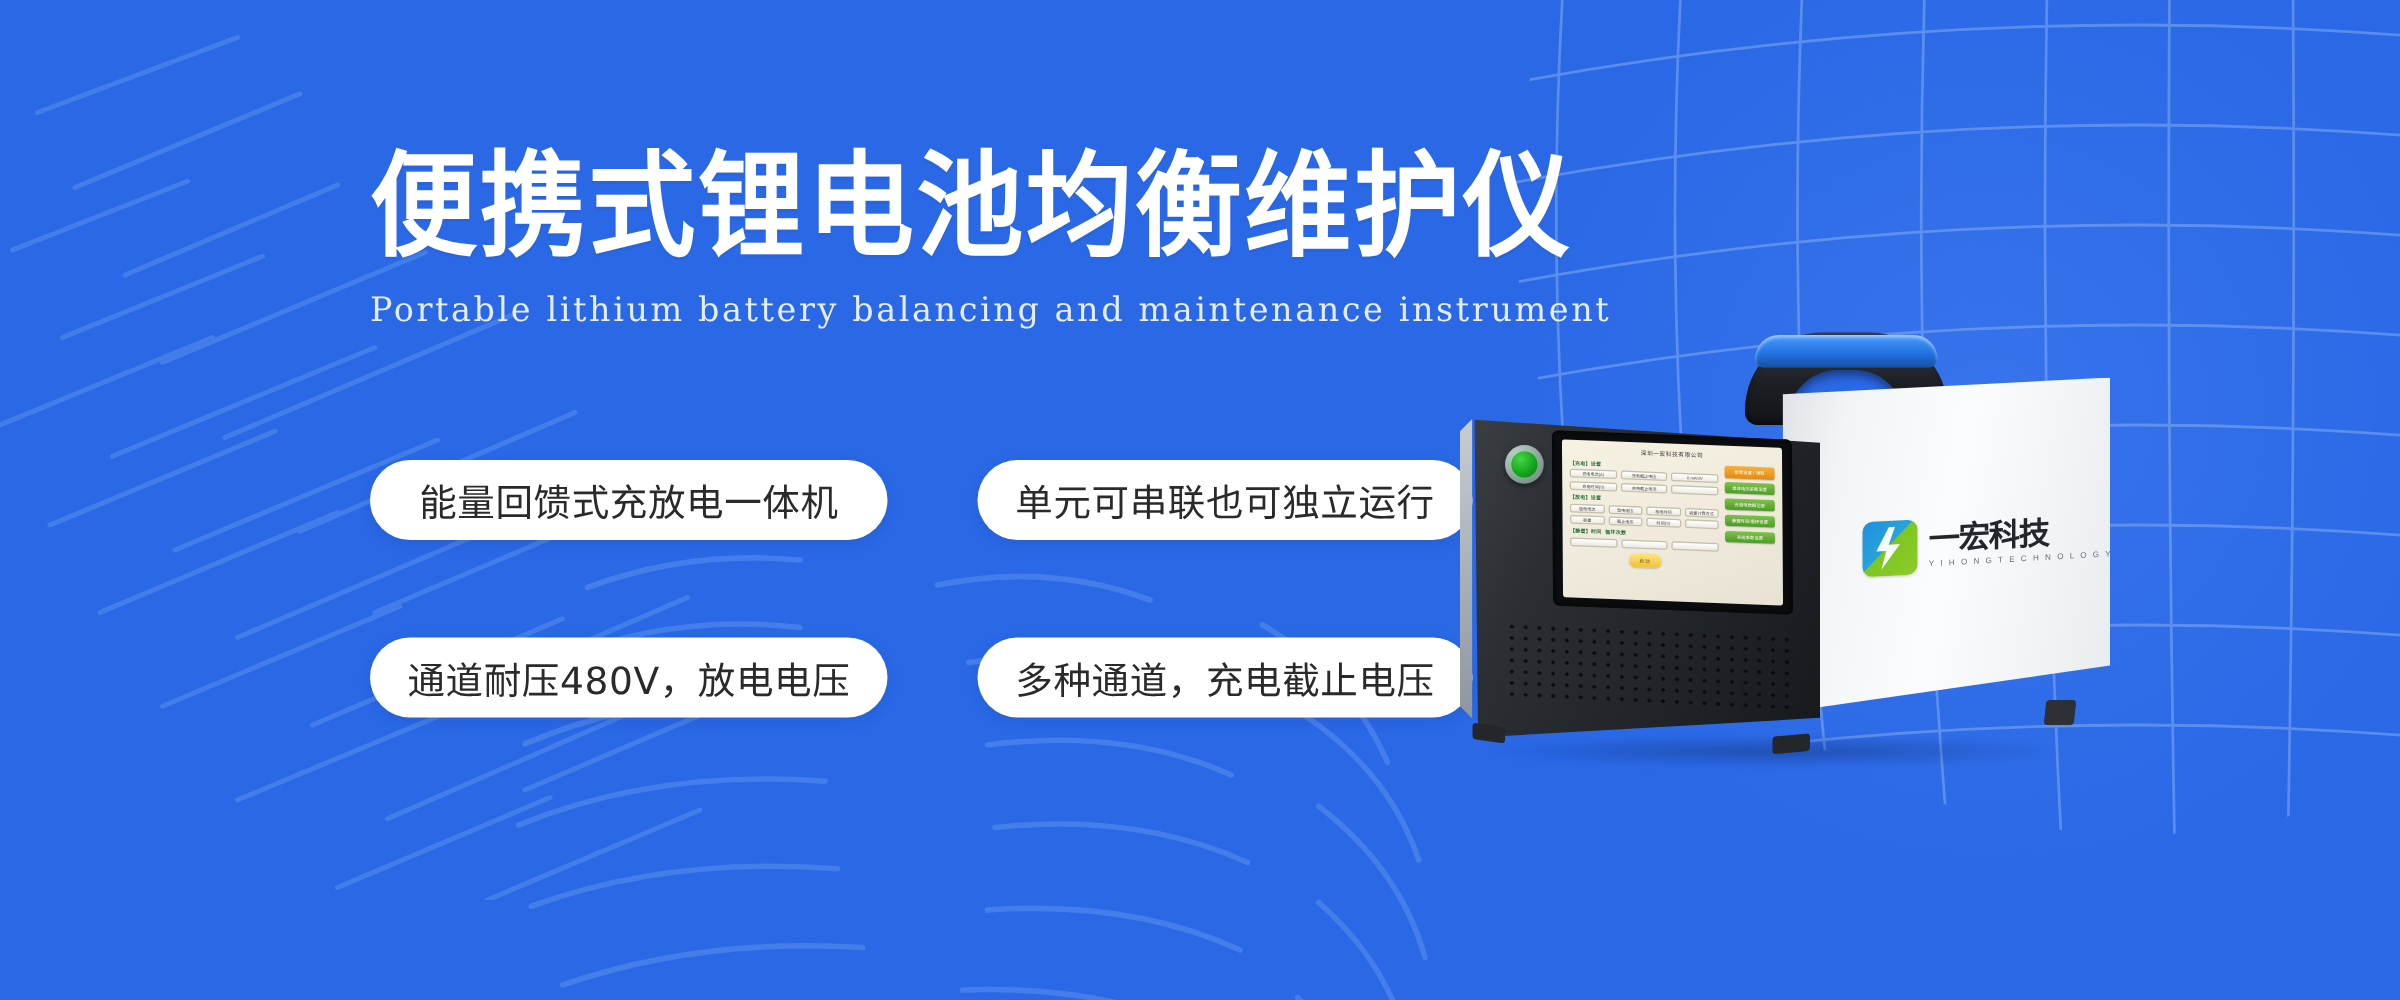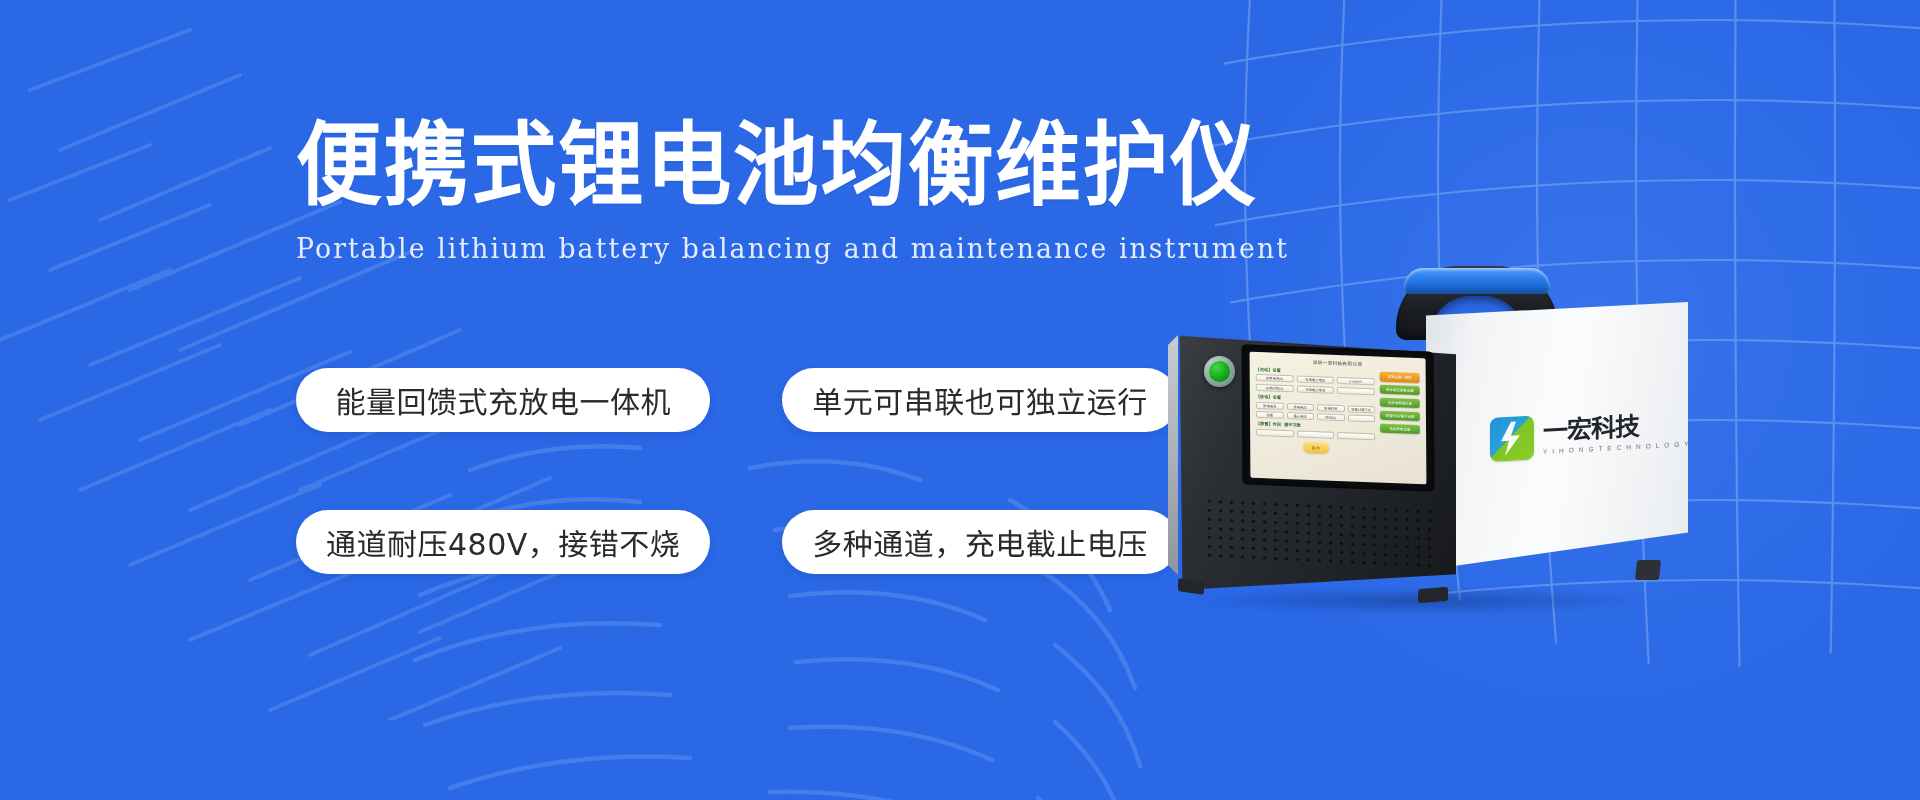--- a/index.html
+++ b/index.html
@@ -420,21 +420,21 @@
   <div class="content">
 
     <div class="headline-wrap">
       <div class="headline">便携式锂电池均衡维护仪</div>
       <div class="subhead">Portable lithium battery balancing and maintenance instrument</div>
     </div>
 
     <div class="pills">
       <div class="pill">能量回馈式充放电一体机</div>
       <div class="pill">单元可串联也可独立运行</div>
-      <div class="pill">通道耐压480V，接错不烧</div>
+      <div class="pill">通道耐压480V，放电电压</div>
       <div class="pill">多种通道，充电截止电压</div>
     </div>
 
     <div class="device">
 
       <div class="device-shadow"></div>
 
       <div class="handle">
         <div class="h-outer"></div>
         <div class="h-blue"></div>

